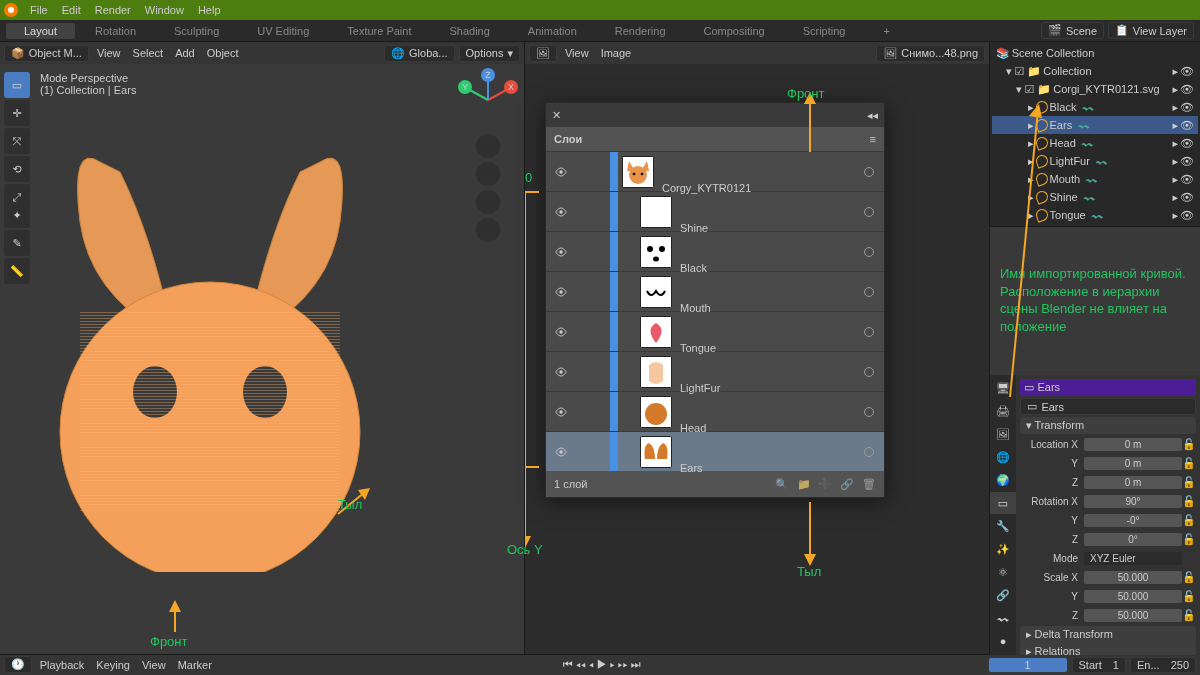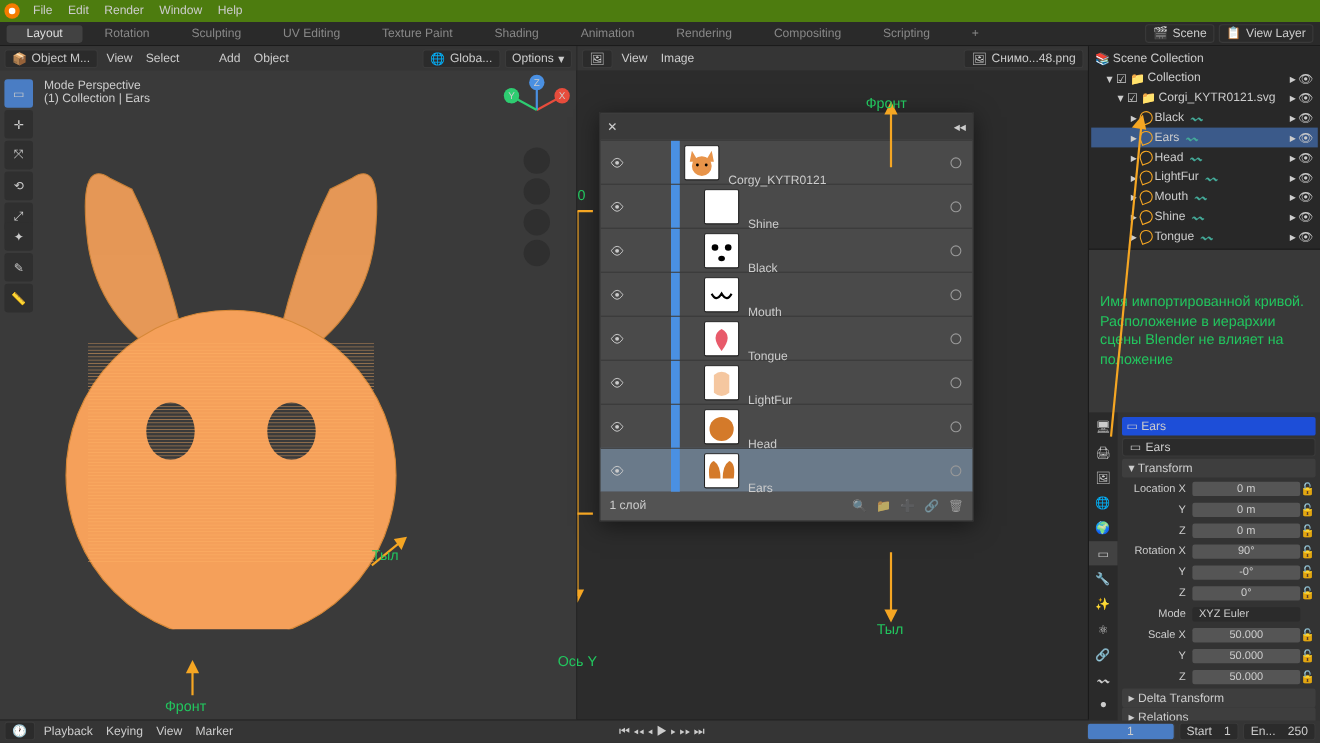--- a/index.html
+++ b/index.html
@@ -51,21 +51,21 @@
 .out-indent1{padding-left:14px;}
 .out-indent2{padding-left:24px;}
 .out-indent3{padding-left:36px;}
 .out-restrict{margin-left:auto;display:flex;gap:2px;padding-right:4px;}
 .bezier-icon{width:12px;height:12px;border:1.5px solid #f5a623;border-radius:50% 50% 50% 0;display:inline-block;transform:rotate(-20deg);}
 .props-panel{flex:1;display:flex;background:#333;}
 .props-tabs{width:26px;background:#2a2a2a;display:flex;flex-direction:column;gap:1px;padding-top:2px;}
 .props-tab{width:26px;height:22px;display:flex;align-items:center;justify-content:center;cursor:pointer;}
 .props-tab.active{background:#424242;}
 .props-content{flex:1;padding:4px;overflow:hidden;}
-.prop-header{padding:2px 4px;background:#1d4ed8;border-radius:2px;margin-bottom:2px;}
+.prop-header{padding:2px 4px;background:#4c1d95;border-radius:2px;margin-bottom:2px;}
 .prop-section{margin:2px 0;}
 .prop-section-h{background:#3e3e3e;padding:2px 6px;border-radius:2px;cursor:pointer;}
 .prop-field-row{display:flex;align-items:center;height:18px;margin:1px 0;}
 .prop-label{width:64px;text-align:right;padding-right:6px;font-size:10px;}
 .prop-val{flex:1;background:#555;border-radius:2px;text-align:center;font-size:10px;padding:1px;}
 .prop-val.dark{background:#2b2b2b;text-align:left;padding-left:6px;}
 .prop-lock{width:14px;text-align:center;}
 .timeline{height:40px;background:#2c2c2c;display:flex;flex-direction:column;border-top:1px solid #1a1a1a;}
 .tl-head{height:20px;display:flex;align-items:center;padding:0 4px;gap:4px;background:#353535;}
 .tl-track{height:20px;background:#222;position:relative;}
@@ -105,21 +105,21 @@
   </div>
 </div>
 
 <div class="main">
 
   <div class="viewport">
     <div class="vp-header">
       <div class="field">📦 <span>Object M...</span></div>
       <span style="padding:0 4px;">View</span>
       <span style="padding:0 4px;">Select</span>
-      <span style="padding:0 4px;margin-left:24px;">Add</span>
+      <span style="padding:0 4px;">Add</span>
       <span style="padding:0 4px;text-align:center;">Object</span>
       <div style="flex:1"></div>
       <div class="field">🌐 <span>Globa...</span></div>
       <div class="field"><span>Options</span> ▾</div>
     </div>
     <div class="persp-text">
       <div>Mode Perspective</div>
       <div>(1) Collection | Ears</div>
     </div>
     <div class="vp-toolbar">
@@ -182,20 +182,25 @@
       <div style="flex:1"></div>
       <div class="field">🖼 <span>Снимо...48.png</span></div>
     </div>
 
     <div class="layers-panel">
       <div class="lp-head">
         <span class="close">✕</span>
         <div style="flex:1"></div>
         <span>◂◂</span>
       </div>
+      <div class="lp-title">
+        <span>Слои</span>
+        <div style="flex:1"></div>
+        <span>≡</span>
+      </div>
       <div class="lp-body" id="layers-body">
           <div class="layer-row">
             <div class="lr-eye">
               <svg class="eye-svg" viewBox="0 0 24 24">
                 <path d="M12 5C7 5 3 12 3 12s4 7 9 7 9-7 9-7-4-7-9-7z" fill="none" stroke="#ccc" stroke-width="1.5"></path>
                 <circle cx="12" cy="12" r="3" fill="#ccc"></circle>
               </svg>
             </div>
             <div class="lr-eye"></div>
             <div class="lr-bar"></div>
@@ -385,21 +390,21 @@
         <polygon points="285,524 279,512 291,512" class="arrowhead"></polygon>
 
       <line x1="0" y1="150" x2="0" y2="500" class="arrow"></line>
         <polygon points="0,506 -6,494 6,494" class="arrowhead"></polygon>
 
       <line x1="-8" y1="150" x2="14" y2="150" class="arrow"></line>
 
       <line x1="-8" y1="425" x2="14" y2="425" class="arrow"></line>
     </svg>
     <div class="annot" style="left:0px;top:128px;">0</div>
-    <div class="annot" style="left:-18px;top:551px;">Ось Y</div>
+    <div class="annot" style="left:-18px;top:500px;">Ось Y</div>
     <div class="annot" style="left:262px;top:44px;">Фронт</div>
     <div class="annot" style="left:272px;top:522px;">Тыл</div>
   </div>
 
   <div class="outliner">
     <div class="outliner-top">
       <div class="out-row">📚 <span>Scene Collection</span></div>
       <div class="out-row out-indent1">▾ ☑ 📁 <span>Collection</span><div class="out-restrict">
             <span>▸</span>
             <span>👁</span>

